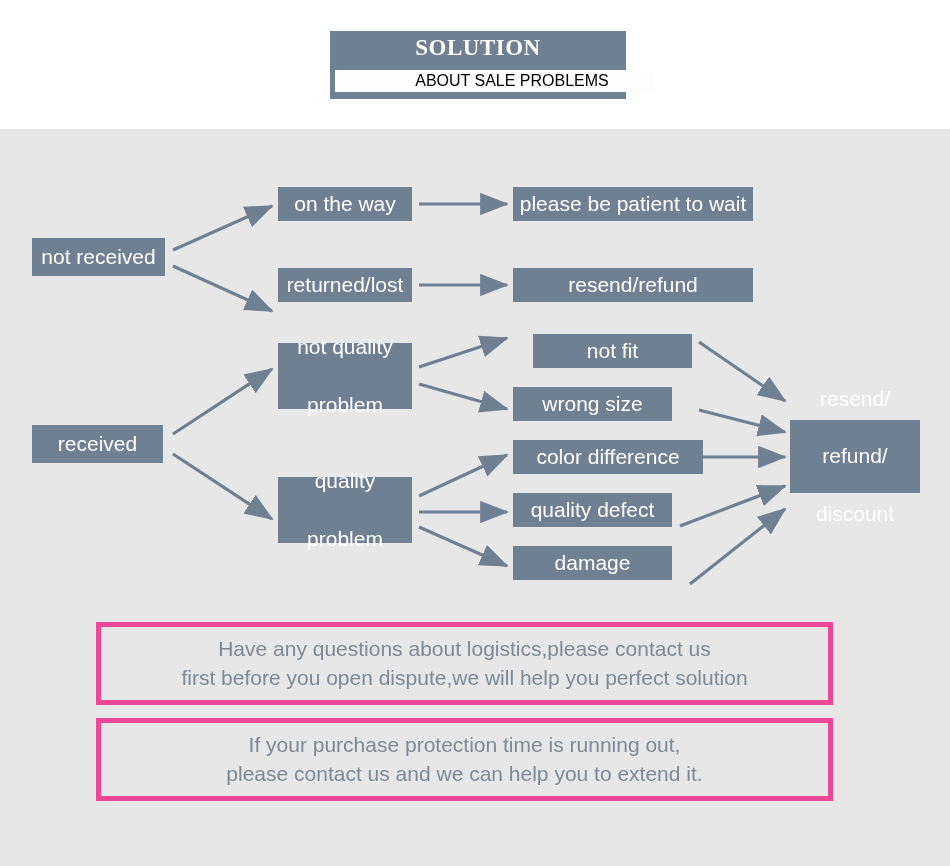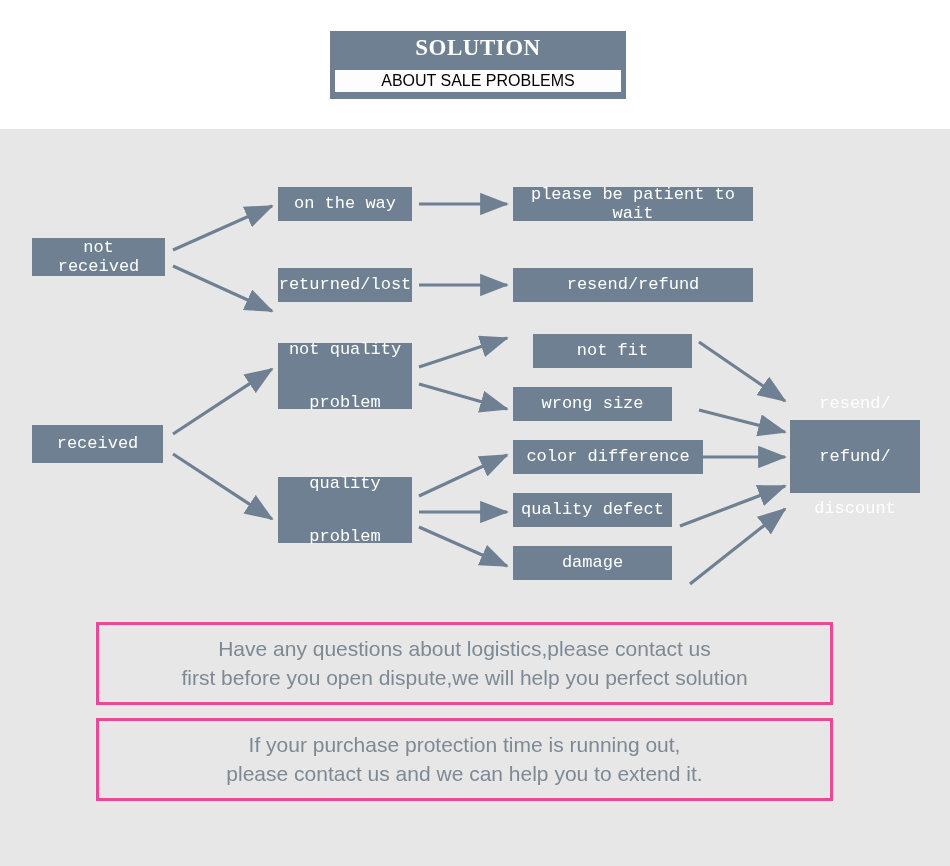--- a/index.html
+++ b/index.html
@@ -44,20 +44,21 @@
     letter-spacing: 0.5px;
   }
   #header-subtitle-box {
     position: absolute;
     left: 5px; top: 39px;
     width: 286px; height: 22px;
     background: #fdfdfd;
     display: flex;
     align-items: center;
     justify-content: center;
+    padding-left: 34px;
   }
   
   #content {
     position: absolute;
     left: 0; top: 129px;
     width: 950px; height: 737px;
     background: #e7e7e7;
   }
   #flow {
     position: absolute;
@@ -69,31 +70,31 @@
     left: 0; top: 0;
   }
   .node {
     position: absolute;
     background: #6f8093;
     color: #ffffff;
     display: flex;
     align-items: center;
     justify-content: center;
     text-align: center;
-    font-size: 17px;
+    font-size: 21px;
     line-height: 1.12;
     box-sizing: border-box;
     padding: 16px 6px;
-    font-family: Liberation Mono, monospace;
+    font-family: Liberation Sans, sans-serif;
   }
   .node.multi { line-height: 1.15; gap: 33px; }
   
   .note {
     position: absolute;
-    border: 3px solid #ec4899;
+    border: 5px solid #ec4899;
     background: #e7e7e7;
     color: #7d8995;
     display: flex;
     align-items: center;
     justify-content: center;
     text-align: center;
     font-size: 21px;
     line-height: 1.35;
     box-sizing: border-box;
     font-family: "Liberation Sans", sans-serif;

